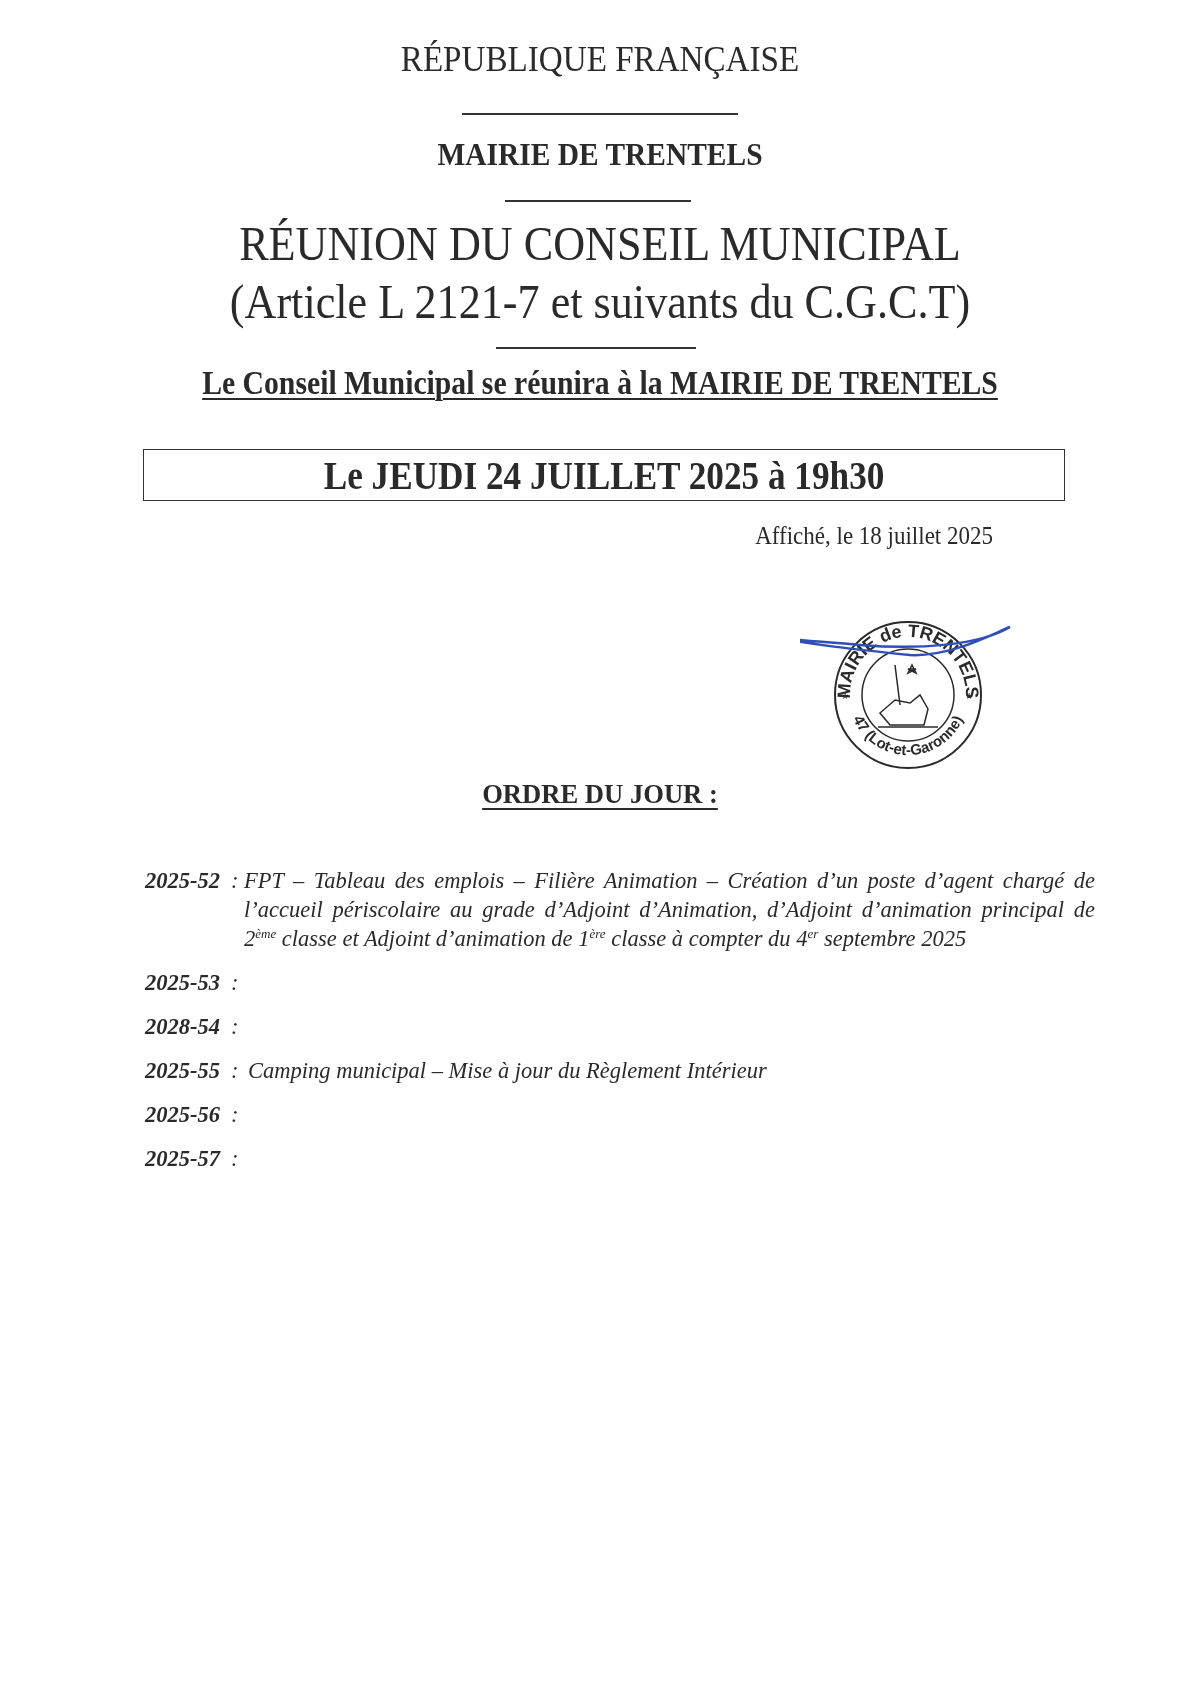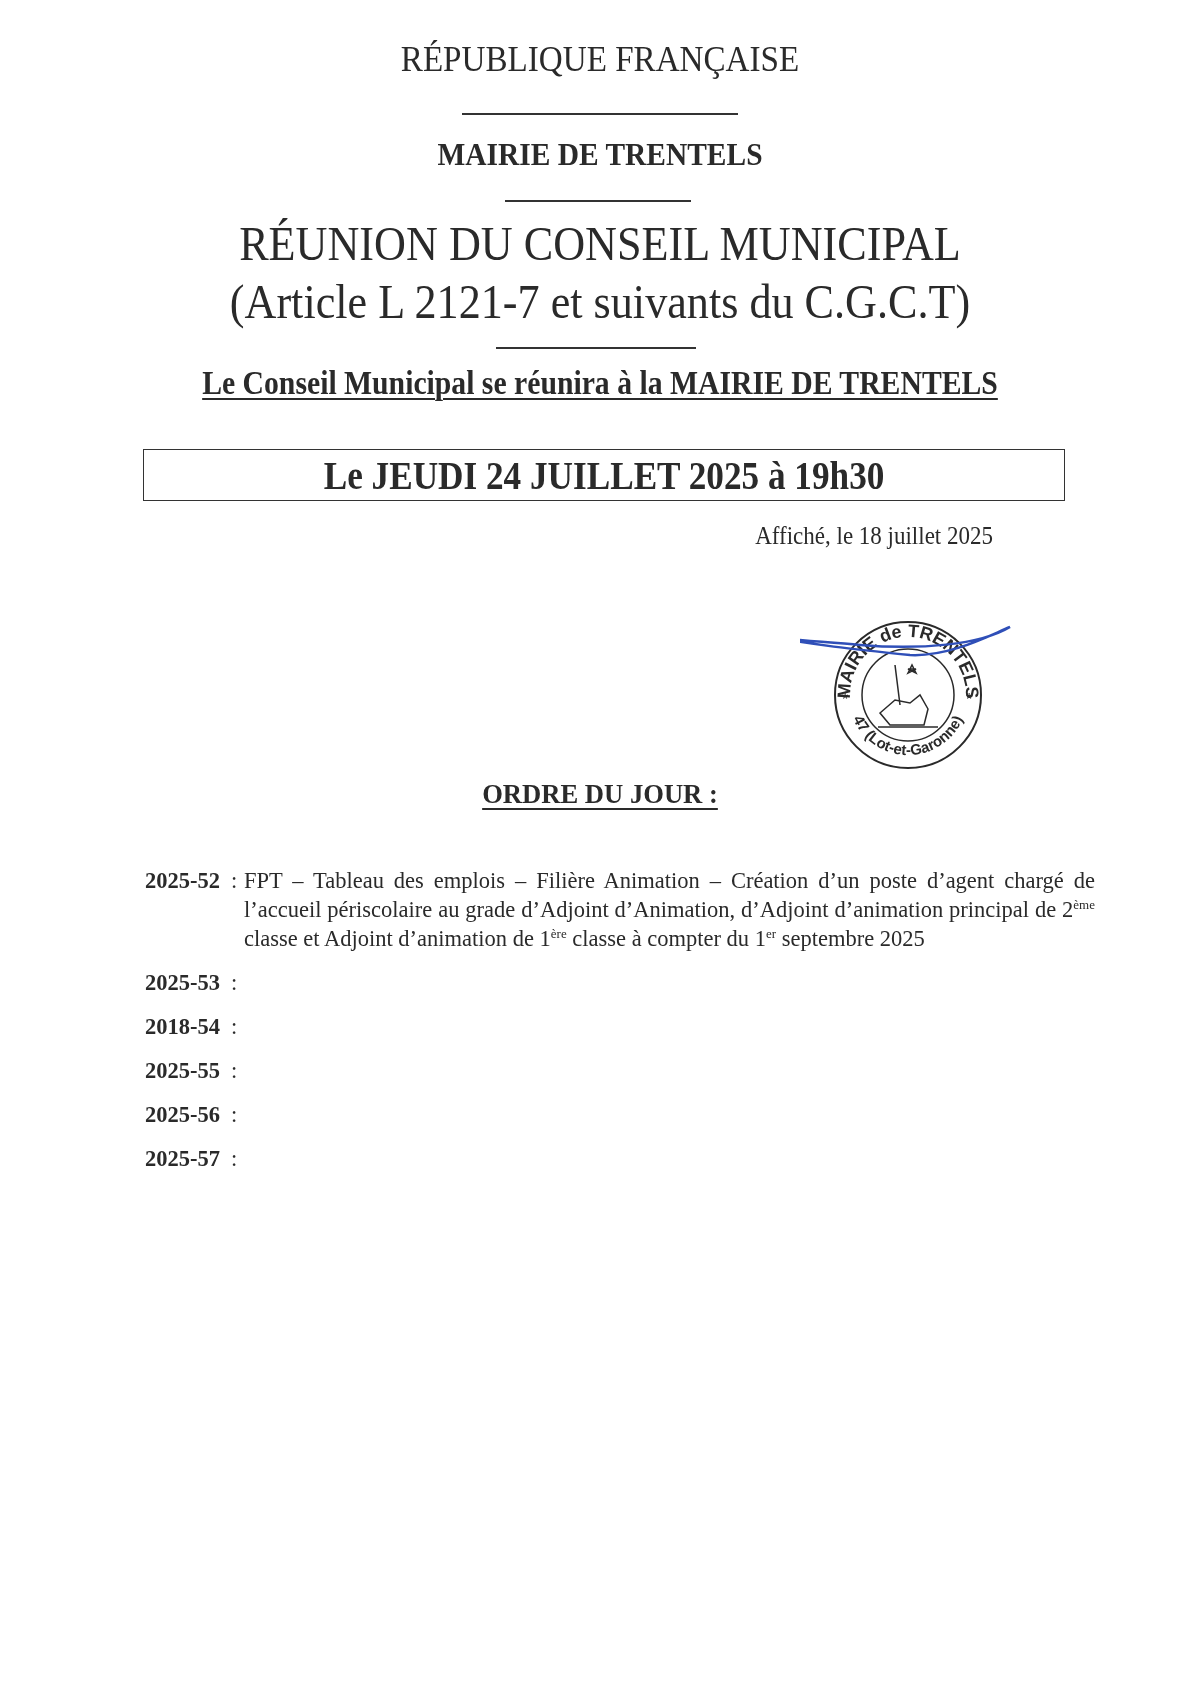--- a/index.html
+++ b/index.html
@@ -15,21 +15,21 @@
   #mairie { top: 136px; font-size: 32px; font-weight: bold; transform: scaleX(0.92); }
   #rule2 { top: 200px; left: 505px; width: 186px; }
   #reunion-title { top: 215px; font-size: 48px; line-height: 58px; transform: scaleX(0.92); }
   #rule3 { top: 347px; left: 496px; width: 200px; }
   #se-reunira { top: 365px; font-size: 33px; font-weight: bold; text-decoration: underline; text-decoration-thickness: 2px; text-underline-offset: 4px; transform: scaleX(0.9); }
   #date-box { top: 449px; left: 143px; width: 922px; height: 52px; border: 1.5px solid #333; box-sizing: border-box; }
   #date-text { position: absolute; left: 0; width: 100%; top: 2px; text-align: center; font-size: 40px; font-weight: bold; transform: scaleX(0.88); }
   #affiche { top: 522px; left: 600px; width: 393px; text-align: right; font-size: 25px; transform-origin: right; transform: scaleX(0.92); }
   #stamp { top: 605px; left: 800px; width: 250px; height: 180px; }
   #ordre { top: 778px; font-size: 28px; font-weight: bold; text-decoration: underline; text-decoration-thickness: 2px; text-underline-offset: 5px; transform: scaleX(0.95); }
-  #agenda { top: 866px; left: 145px; width: 950px; font-size: 22.5px; line-height: 29px; }
+  #agenda { top: 866px; left: 145px; width: 950px; font-size: 22.5px; line-height: 29px; font-style: italic; }
   .item { display: flex; margin-bottom: 15px; }
   .num { width: 86px; font-weight: bold; flex: none; }
   .sep { width: 13px; flex: none; }
   .txt { flex: 1; text-align: justify; }
   .plain { padding-left: 90px; margin-bottom: 15px; }
   sup { font-size: 13px; line-height: 0; }
 </style>
 </head>
 <body>
 
@@ -73,33 +73,34 @@
   </g>
   <path d="M -50,28 C 10,40 60,45 110,50 C 150,52 190,30 210,22 C 180,40 120,45 60,40 C 20,36 -30,34 -50,28" transform="translate(0,0)" fill="none" stroke="#2f4fb8" stroke-width="2.5"></path>
 </svg>
 
 <div id="ordre" class="abs center">ORDRE DU JOUR :</div>
 
 <div id="agenda" class="abs">
   <div class="item">
     <span class="num">2025-52</span>
     <span class="sep">:</span>
-    <span class="txt"><span>FPT – Tableau des emplois – Filière Animation – Création d’un poste d’agent chargé de l’accueil périscolaire au grade d’Adjoint d’Animation, d’Adjoint d’animation principal de 2</span><sup>ème</sup><span> classe et Adjoint d’animation de 1</span><sup>ère</sup><span> classe à compter du 1</span><sup>er</sup><span> septembre 2025</span></span>
+    <span class="txt"><span>FPT – Tableau des emplois – Filière Animation – Création d’un poste d’agent chargé de l’accueil périscolaire au grade d’Adjoint d’Animation, d’Adjoint d’animation principal de 2</span><sup>ème</sup><span> classe et Adjoint d’animation de 1</span><sup>ère</sup><span> classe à compter du 4</span><sup>er</sup><span> septembre 2025</span></span>
   </div>
   <div class="item">
     <span class="num">2025-53</span>
     <span class="sep">:</span>
   </div>
   <div class="item">
-    <span class="num">2018-54</span>
+    <span class="num">2028-54</span>
     <span class="sep">:</span>
   </div>
   <div class="item">
     <span class="num">2025-55</span>
     <span class="sep" style="width:17px"> :</span>
+    <span class="txt">Camping municipal – Mise à jour du Règlement Intérieur</span>
   </div>
   <div class="item">
     <span class="num">2025-56</span>
     <span class="sep">:</span>
   </div>
   <div class="item">
     <span class="num">2025-57</span>
     <span class="sep">:</span>
   </div>
 </div>

